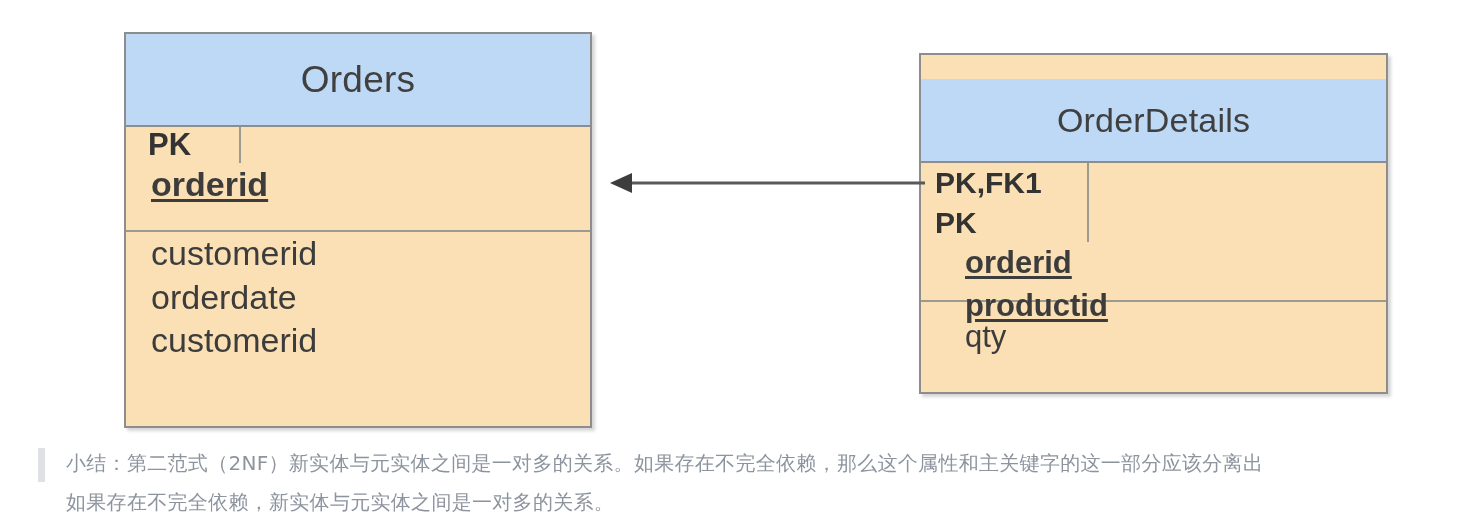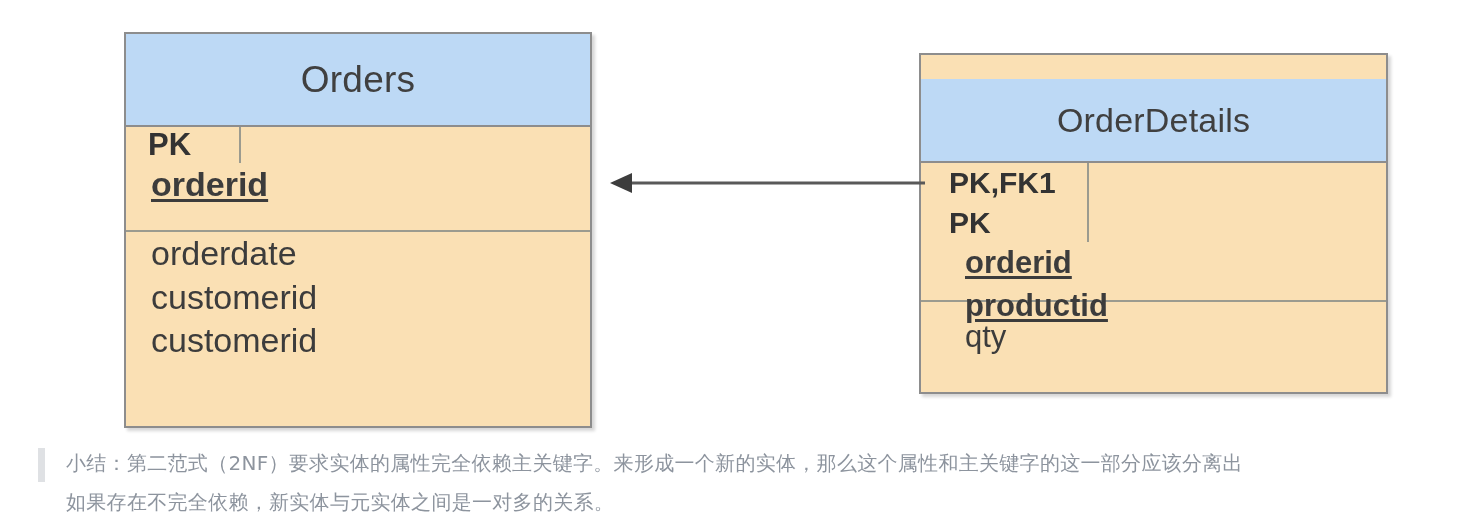--- a/index.html
+++ b/index.html
@@ -121,21 +121,21 @@
   }
   #orderdetails .sec-keys {
     height: 139px;
   }
   #orderdetails .sec-attrs {
     height: 114px;
     margin-top: 14px;
   }
   #orderdetails .keycol {
     width: 168px;
-    padding-left: 28px;
+    padding-left: 14px;
     font-size: 30px;
     line-height: 1.32;
   }
   #orderdetails .attrcol {
     padding-left: 44px;
     font-size: 31px;
     line-height: 1.38;
   }
 
   
@@ -203,22 +203,22 @@
         <span class="line">PK</span>
       </div>
       <div class="attrcol">
         <span class="line pk">orderid</span>
       </div>
     </div>
 
     <div class="entity-section sec-attrs">
       <div class="keycol"></div>
       <div class="attrcol">
+        <span class="line">customerid</span>
         <span class="line">orderdate</span>
-        <span class="line">customerid</span>
         <span class="line">customerid</span>
       </div>
     </div>
   </div>
 
   <div class="entity" id="orderdetails">
     <div class="entity-title">OrderDetails</div>
 
     <div class="entity-section sec-keys with-divider">
       <div class="keycol">
@@ -240,18 +240,18 @@
   </div>
 
   <svg id="relationship-arrow" viewBox="0 0 325 46">
     <line x1="325" y1="23" x2="22" y2="23" stroke="#595959" stroke-width="3"></line>
     <polygon points="10,23 32,13 32,33" fill="#3d3d3d"></polygon>
   </svg>
 
   <div id="caption-block">
     <div id="caption-bar"></div>
     <div id="caption-text">
-      <span class="cline">小结：第二范式（2NF）要求实体的属性完全依赖主关键字。来形成一个新的实体，那么这个属性和主关键字的这一部分应该分离出</span>
+      <span class="cline">小结：第二范式（2NF）新实体与元实体之间是一对多的关系。如果存在不完全依赖，那么这个属性和主关键字的这一部分应该分离出</span>
       <span class="cline">如果存在不完全依赖，新实体与元实体之间是一对多的关系。</span>
     </div>
   </div>
 
 </div>
 
 </body></html>

